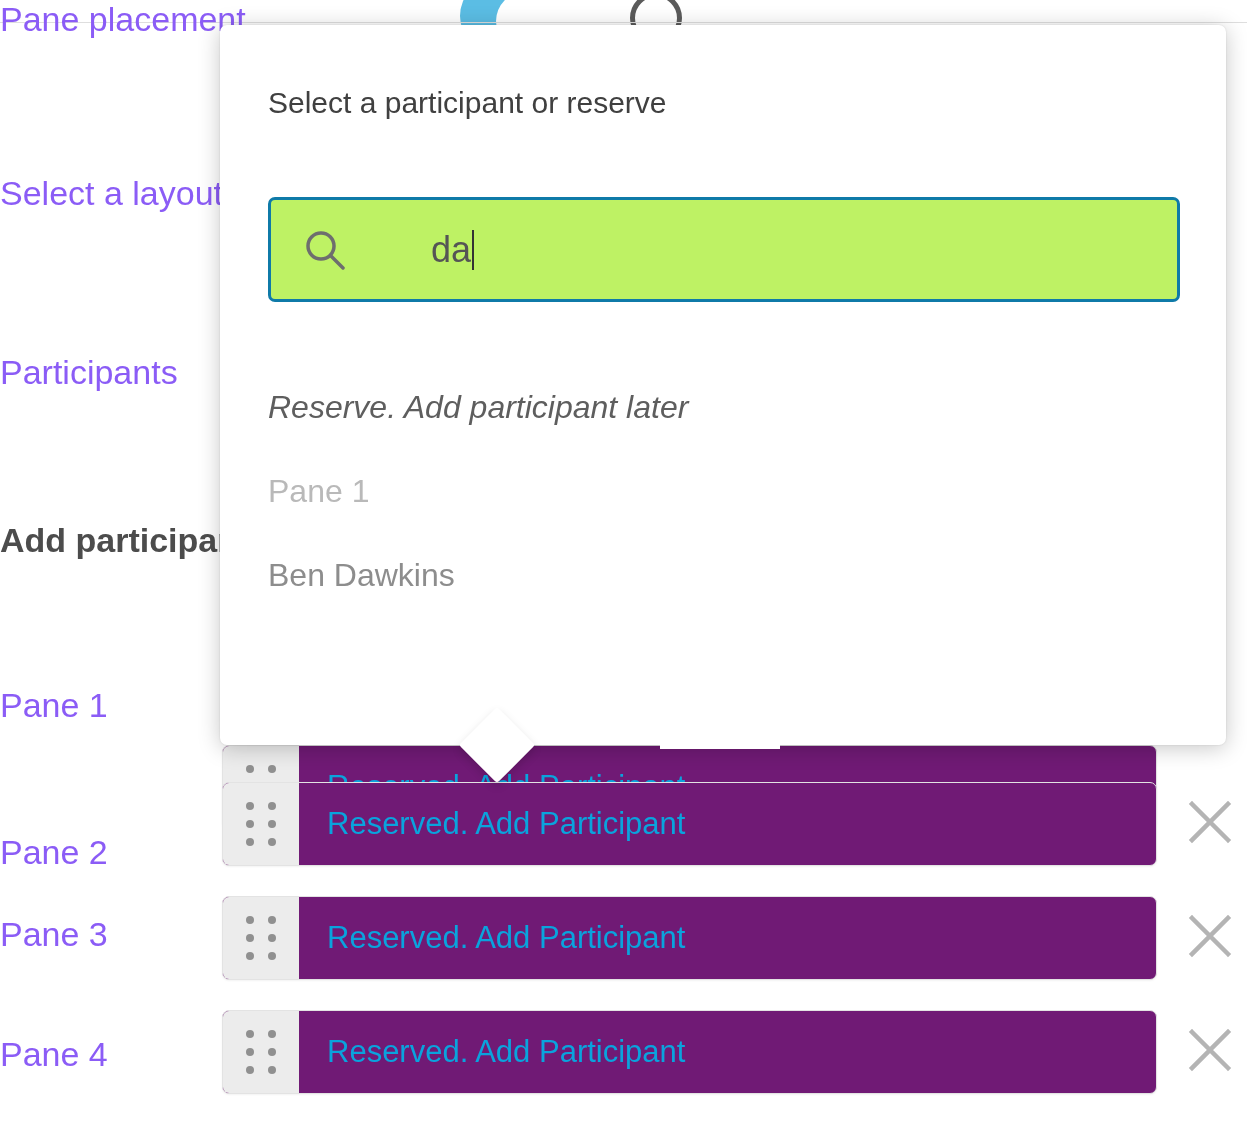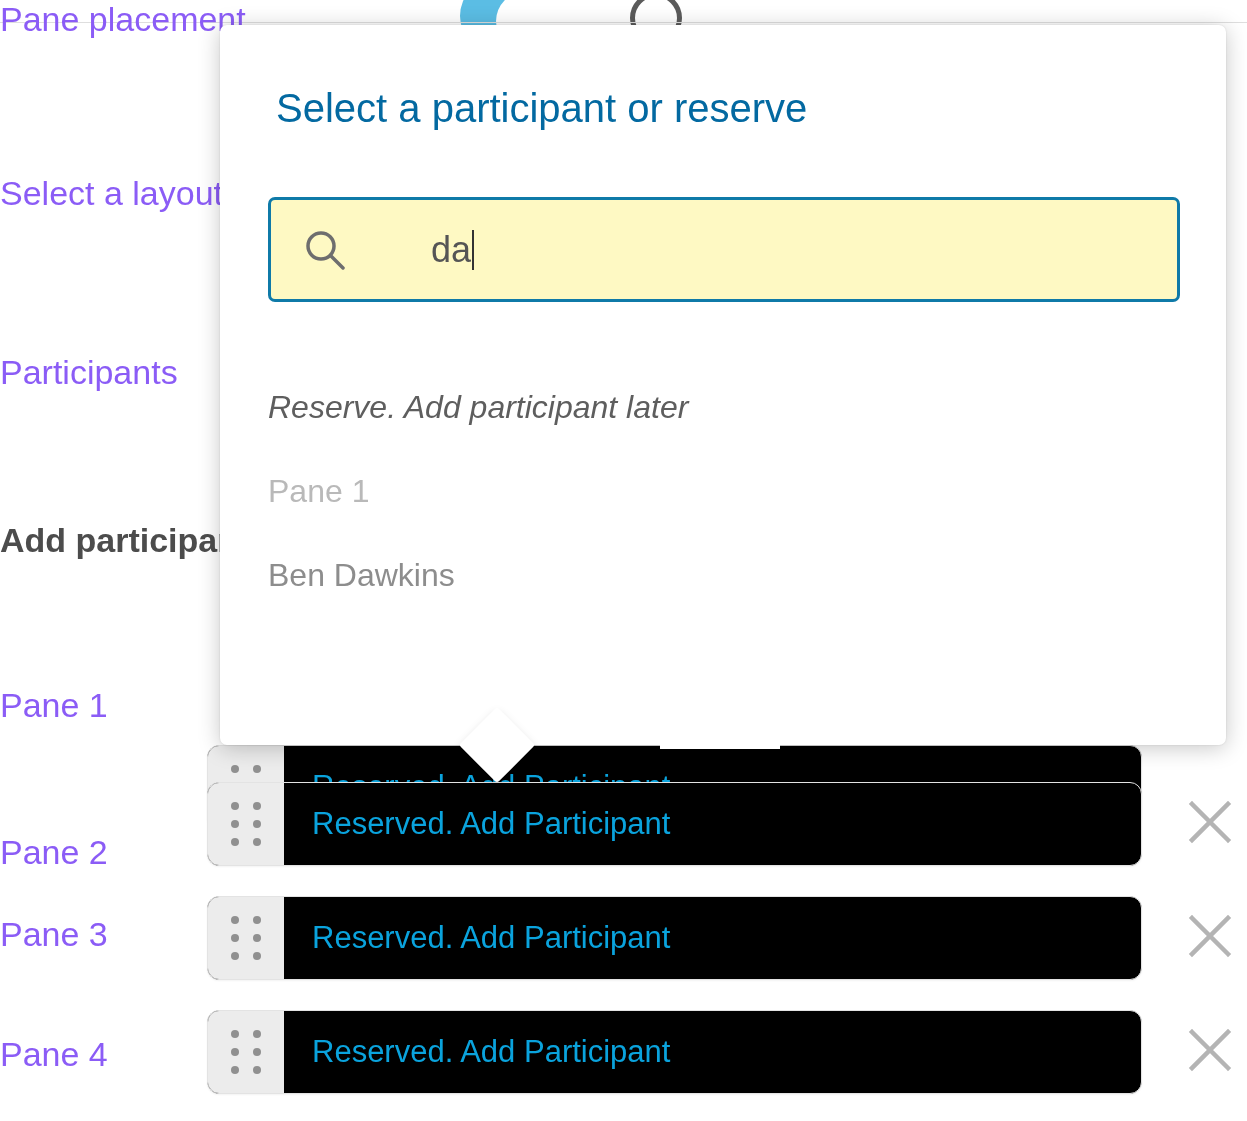--- a/index.html
+++ b/index.html
@@ -68,28 +68,28 @@
     left: 0;
     top: 22px;
     width: 1247px;
     height: 1px;
     background: #dedede;
   }
 
   
   .pane-row {
     position: absolute;
-    left: 207px;
+    left: 222px;
     width: 935px;
     height: 84px;
     display: flex;
     align-items: stretch;
-    background: #000000;
+    background: #701a75;
     border: 1px solid #e3e3e3;
-    border-radius: 12px;
+    border-radius: 7px;
     box-sizing: border-box;
     box-shadow: 0 1px 2px rgba(0,0,0,0.05);
     overflow: hidden;
   }
   .drag-handle {
     width: 76px;
     flex: 0 0 76px;
     background: #ececec;
     display: flex;
     align-items: center;
@@ -156,41 +156,41 @@
     left: 440px;
     top: 700px;
     width: 120px;
     height: 24px;
     background: #ffffff;
     z-index: 3;
   }
 
   #dialog-title {
     position: absolute;
-    left: 56px;
+    left: 48px;
     top: 63px;
-    font-size: 40px;
-    color: #0369a1;
+    font-size: 30px;
+    color: #404040;
     line-height: 1;
     white-space: nowrap;
   }
 
   
   #search-box {
     position: absolute;
     left: 48px;
     top: 172px;
     width: 912px;
     height: 105px;
     border: 3px solid #0f7aa8;
     border-radius: 7px;
     box-sizing: border-box;
     display: flex;
     align-items: center;
-    background: #fef9c3;
+    background: #bef264;
     cursor: text;
   }
   #search-icon {
     margin-left: 32px;
     flex: 0 0 auto;
     display: block;
   }
   #search-value {
     margin-left: 24px;
     font-size: 36px;

